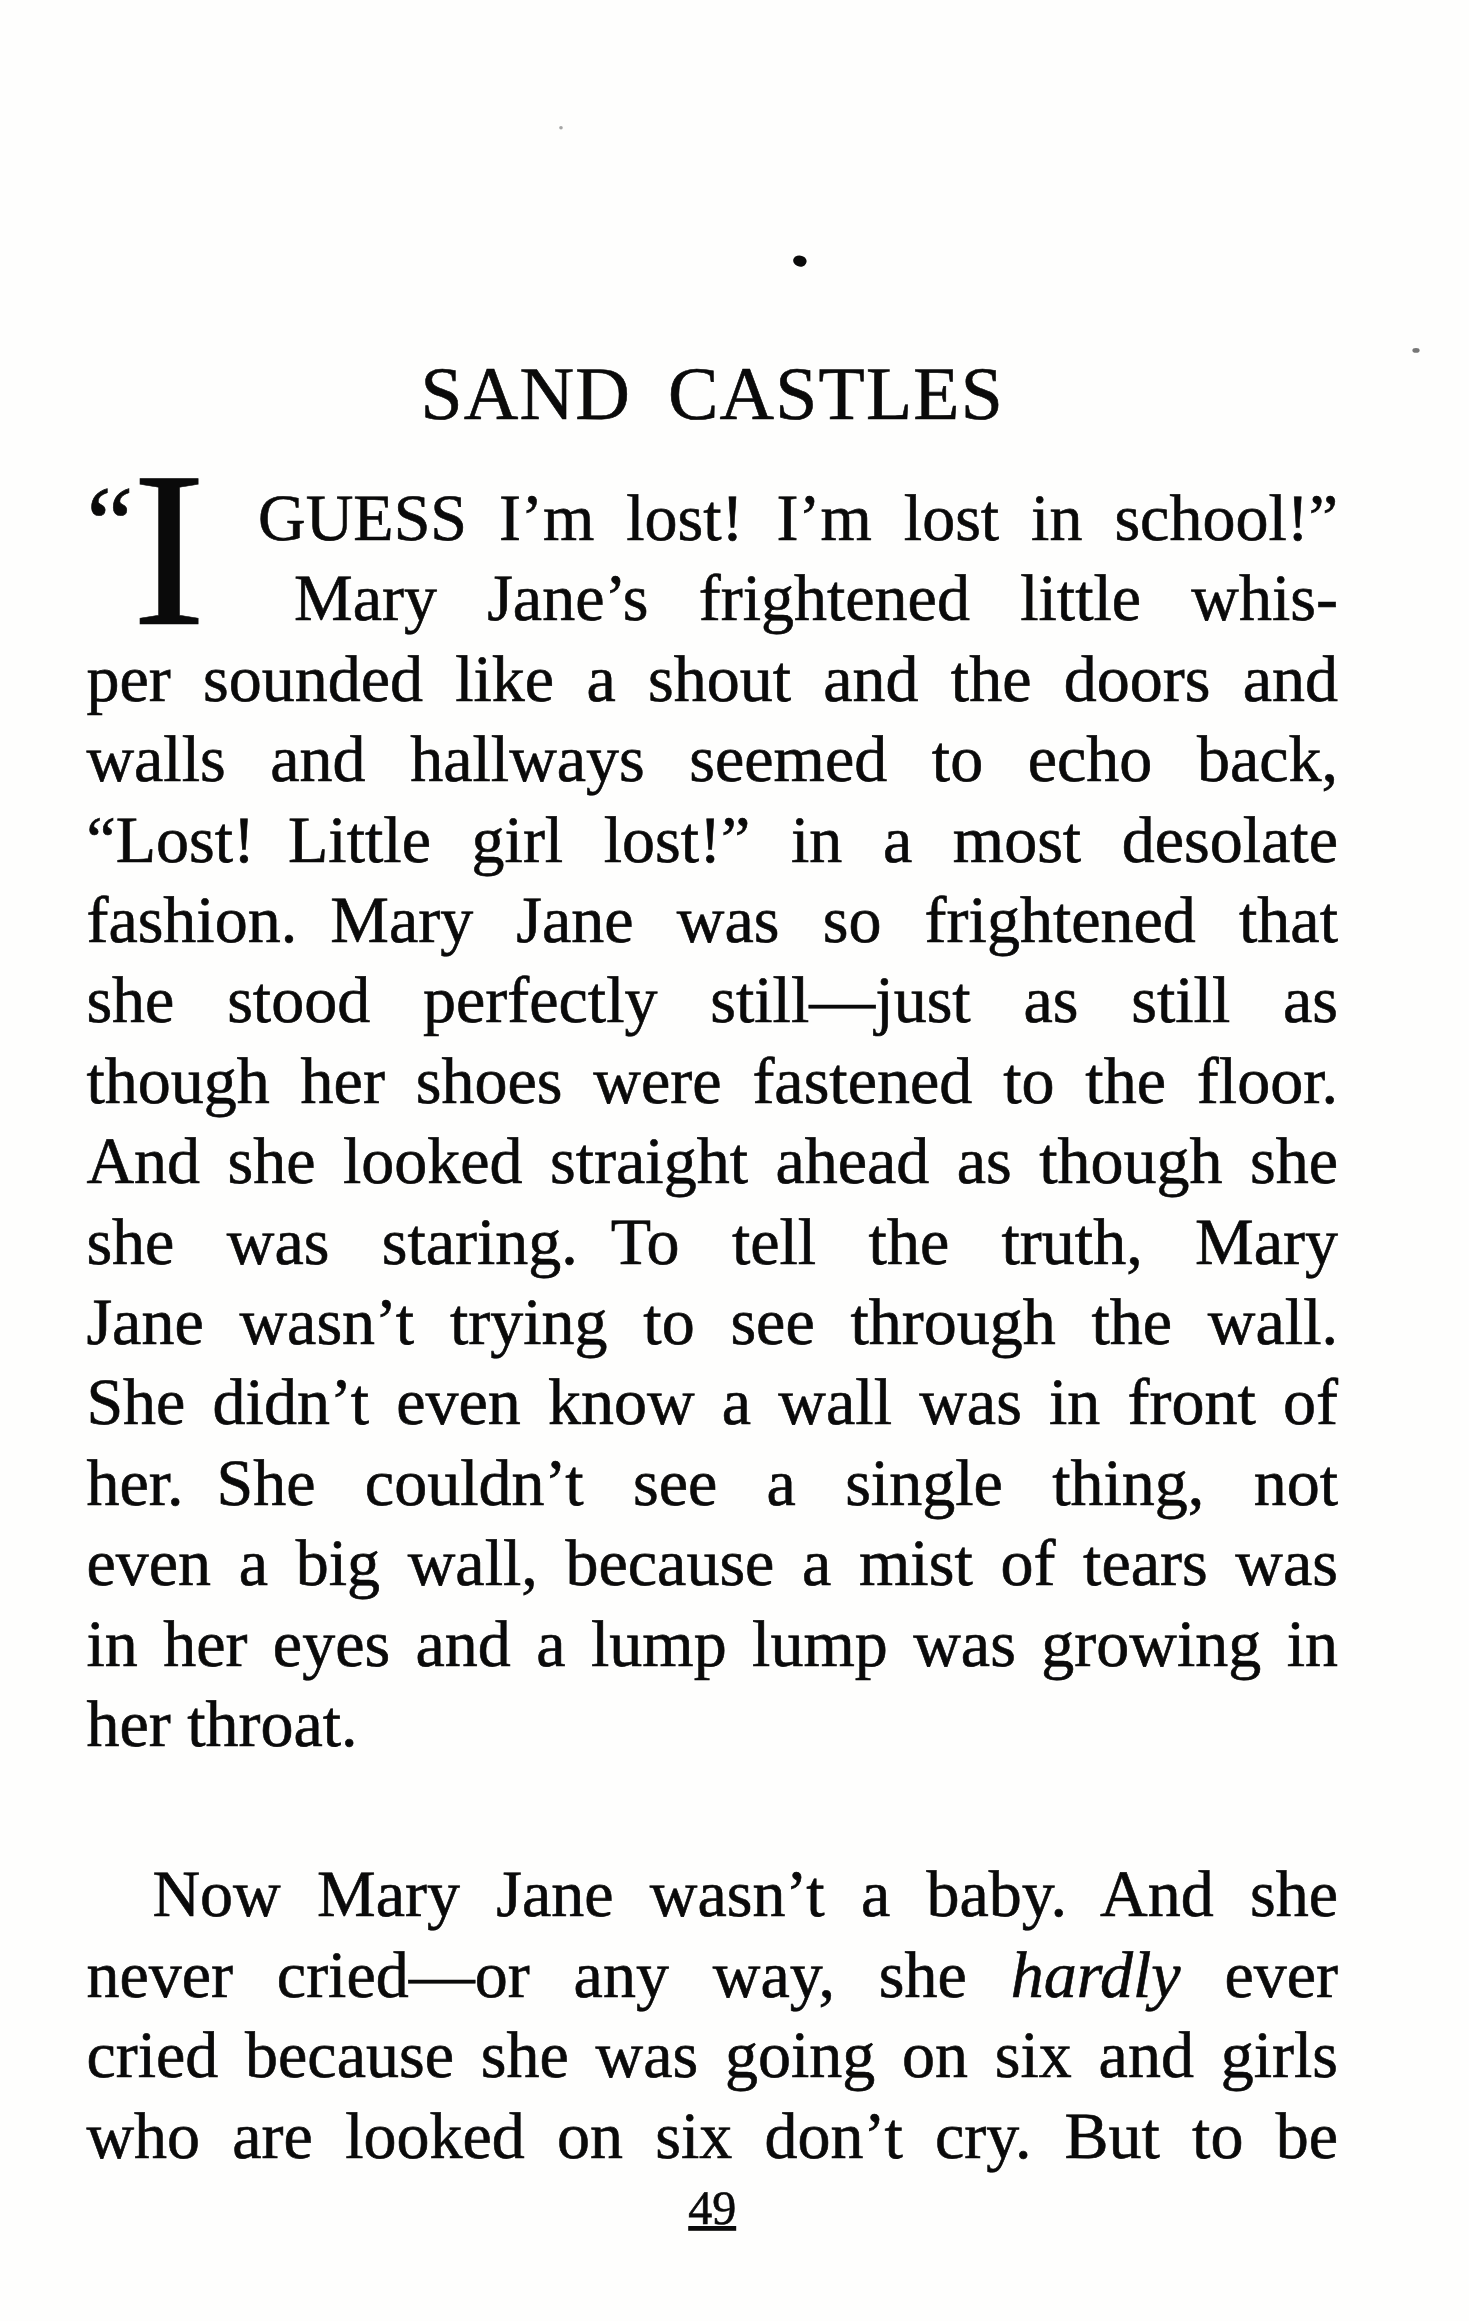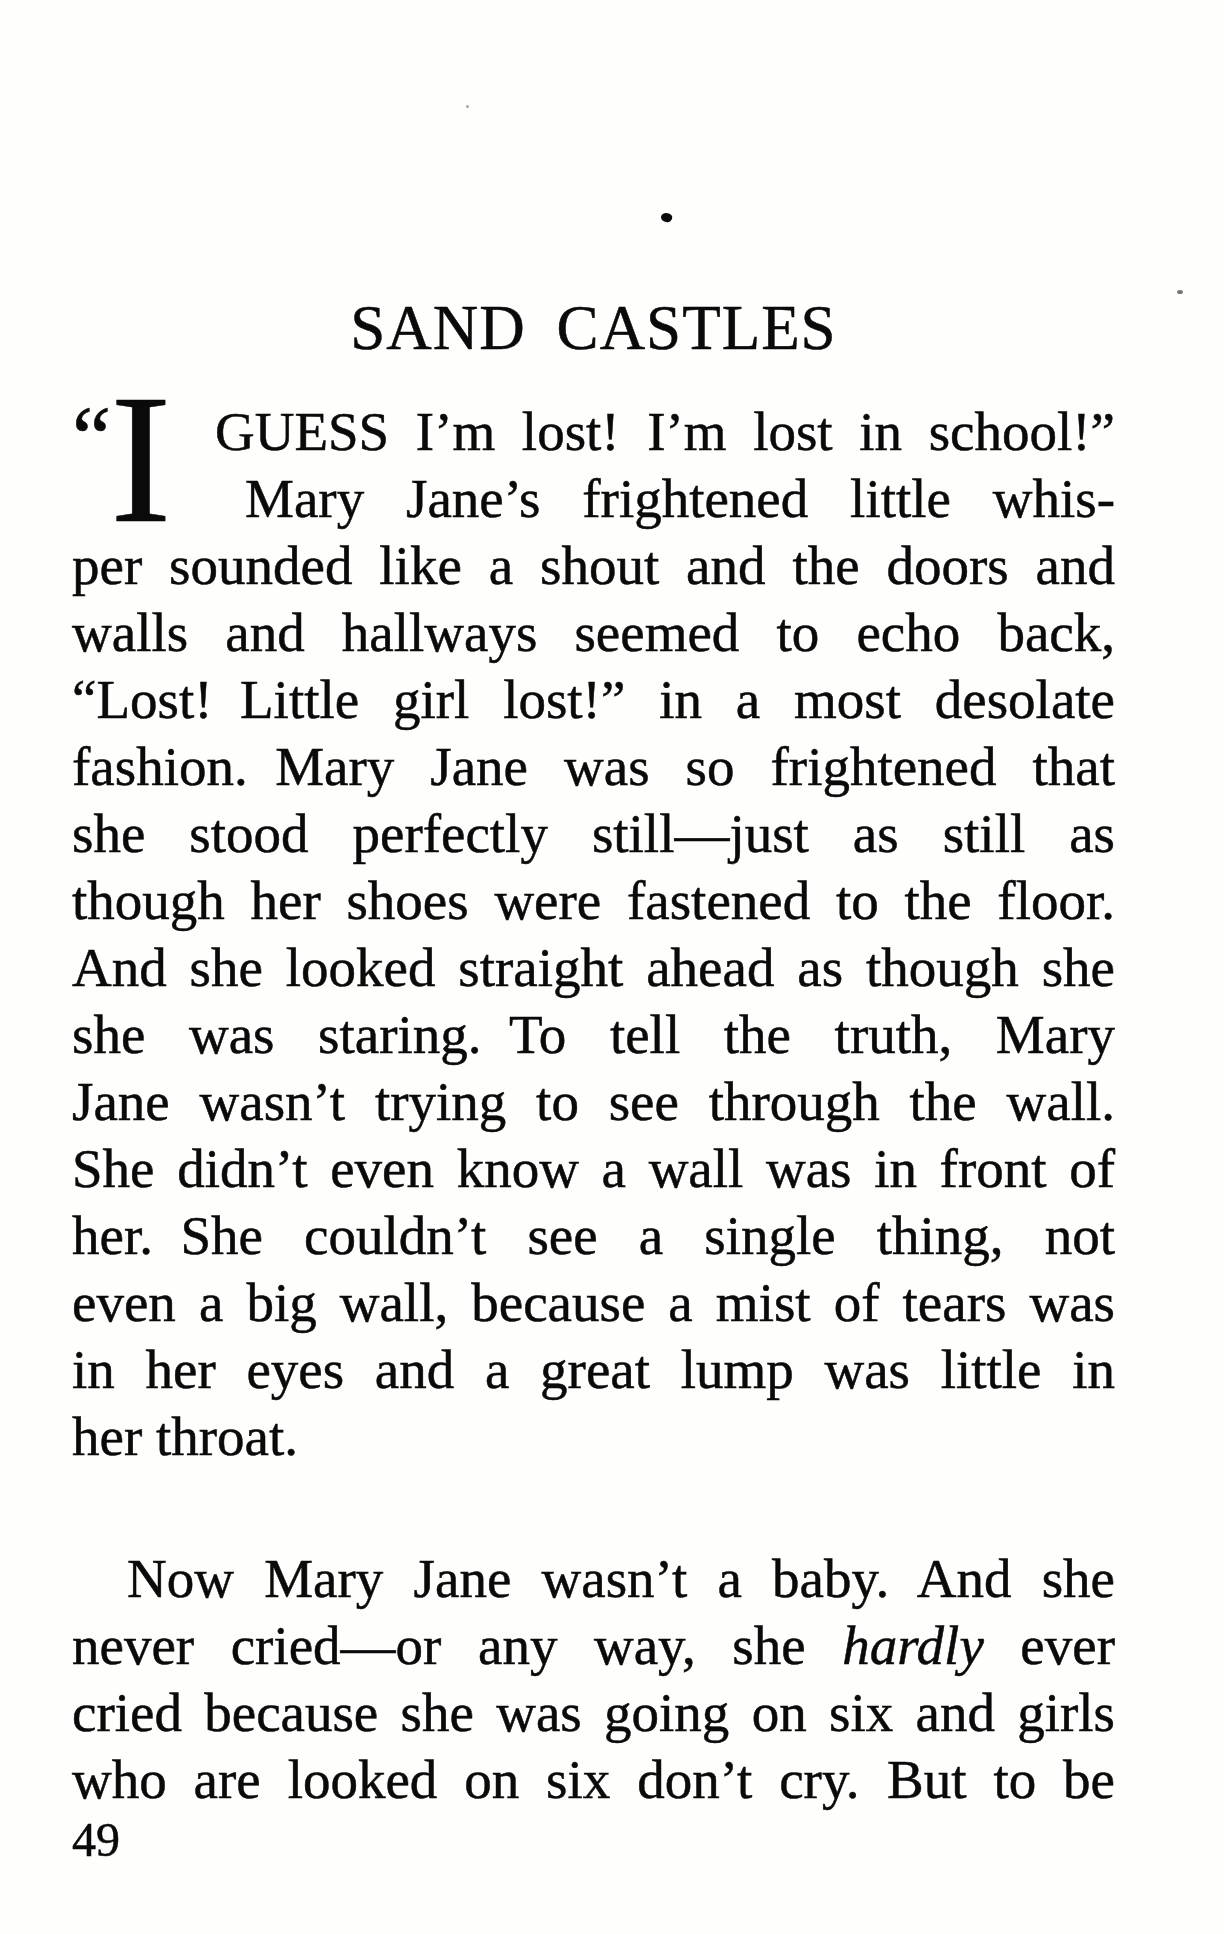--- a/index.html
+++ b/index.html
@@ -64,22 +64,24 @@
     left: 38px;
     top: -32px;
     font-size: 185px;
     line-height: 1;
   }
   .folio {
     position: absolute;
     left: 72px;
     top: 1806px;
     width: 1043px;
-    font-size: 48px;
+    text-align: center;
+    font-size: 40px;
     line-height: 67px;
+    text-decoration: underline;
   }
   .speck-a {
     position: absolute;
     left: 661px;
     top: 213px;
     width: 11px;
     height: 9px;
     background: #0a0a0a;
     border-radius: 55% 40% 50% 45%;
     transform: rotate(24deg);
@@ -128,21 +130,21 @@
     <div class="line">“Lost! Little girl lost!” in a most desolate</div>
     <div class="line">fashion. Mary Jane was so frightened that</div>
     <div class="line">she stood perfectly still—just as still as</div>
     <div class="line">though her shoes were fastened to the floor.</div>
     <div class="line">And she looked straight ahead as though she</div>
     <div class="line">she was staring. To tell the truth, Mary</div>
     <div class="line">Jane wasn’t trying to see through the wall.</div>
     <div class="line">She didn’t even know a wall was in front of</div>
     <div class="line">her. She couldn’t see a single thing, not</div>
     <div class="line">even a big wall, because a mist of tears was</div>
-    <div class="line">in her eyes and a great lump was little in</div>
+    <div class="line">in her eyes and a lump lump was growing in</div>
     <div class="line flush-left">her throat.</div>
   </div>
 
   <div class="body-block para2">
     <div class="line para-indent">Now Mary Jane wasn’t a baby. And she</div>
     <div class="line"><span>never cried—or any way, she </span><span class="italic">hardly</span><span> ever</span></div>
     <div class="line">cried because she was going on six and girls</div>
     <div class="line">who are looked on six don’t cry. But to be</div>
   </div>
 

